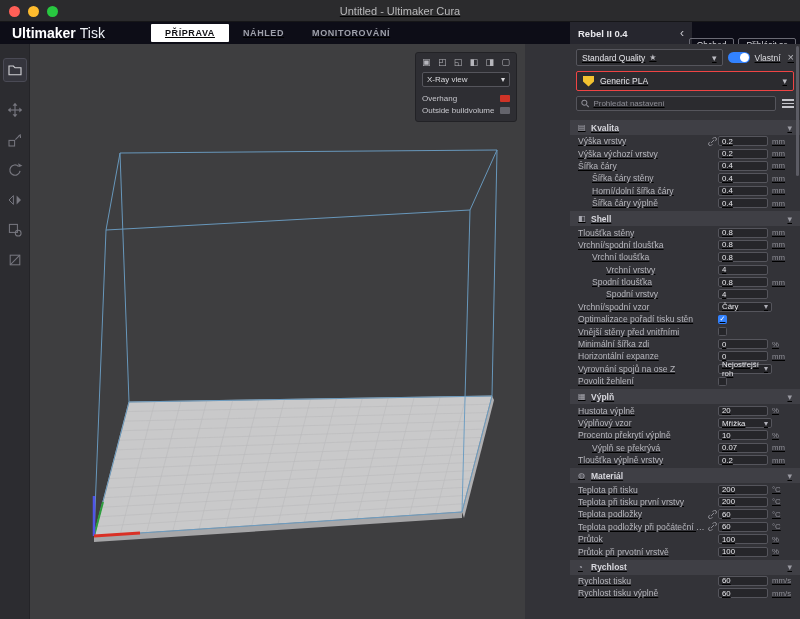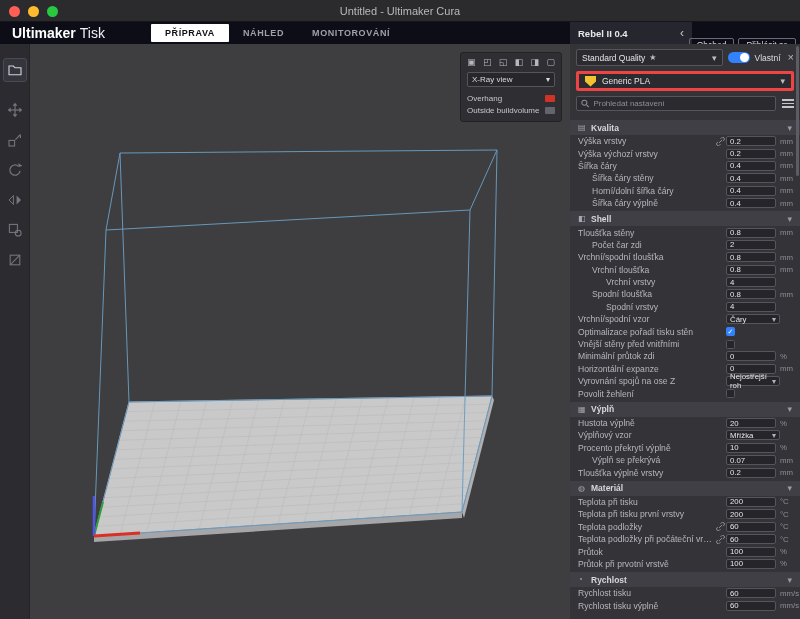--- a/index.html
+++ b/index.html
@@ -1,18 +1,18 @@
 <!DOCTYPE html>
 <html><head>
 <meta charset="utf-8">
 <style>
   html,body{margin:0;padding:0;background:#000;}
   *{box-sizing:border-box;}
   .window{width:800px;height:619px;position:relative;overflow:hidden;background:#333338;
-    font-family:"Liberation Sans","DejaVu Sans",sans-serif;}
+    font-family:"Liberation Sans","DejaVu Sans",sans-serif;text-decoration:underline;}
   
   .titlebar{height:22px;background:#2b2b2d;border-bottom:1px solid #161618;display:flex;align-items:center;position:relative;}
   .traffic{position:absolute;left:9px;top:6px;display:flex;gap:8px;}
   .tl{width:11px;height:11px;border-radius:50%;}
   .tl.red{background:#ff5f57}.tl.yellow{background:#febc2e}.tl.green{background:#28c840}
   .wtitle{flex:1;text-align:center;font-size:11px;color:#b8b8ba;}
   
   .header{height:22px;background:#0d0d17;display:flex;align-items:center;position:relative;}
   .logo{margin-left:12px;font-size:14px;color:#fff;white-space:nowrap;line-height:1;}
   .logo-bold{font-weight:700}.logo-light{font-weight:300;margin-left:4px;color:#eceff4}
@@ -37,48 +37,48 @@
   
   .view-panel{position:absolute;top:8px;right:8px;width:102px;background:#2e2e33;border:1px solid #222226;
     border-radius:3px;padding:5px 6px;}
   .cam-row{display:flex;justify-content:space-between;margin-bottom:5px;}
   .cam-ic{font-size:9px;color:#b6b6bc;line-height:1;}
   .view-select{height:15px;background:#27272b;border:1px solid #55555c;border-radius:2px;display:flex;
     align-items:center;justify-content:space-between;font-size:8px;color:#dadade;padding:0 4px;margin-bottom:5px;}
   .legend-row{display:flex;align-items:center;justify-content:space-between;font-size:8px;color:#c6c6cc;height:12px;}
   .swatch{width:10px;height:7px;border-radius:1px;flex:none;}
   
-  .settings-panel{width:230px;background:#333338;padding:5px 6px 0;display:flex;flex-direction:column;position:relative;}
+  .settings-panel{width:230px;background:#333338;padding:5px 6px 0;display:flex;flex-direction:column;position:relative;margin-left:45px;}
   .profile-row{display:flex;align-items:center;height:17px;margin-bottom:5px;gap:5px;}
   .profile-box{flex:1;height:17px;background:#2b2b2f;border:1px solid #55555c;border-radius:2px;display:flex;
     align-items:center;font-size:8.5px;color:#e4e4e8;padding:0 5px;}
   .profile-box .star{margin-left:4px;color:#bcbcc2;font-size:8px;}
   .profile-box .chev{margin-left:auto;color:#bcbcc2;font-size:9px;}
   .toggle{width:22px;height:11px;border-radius:6px;background:#3282ff;position:relative;flex:none;}
   .toggle .knob{position:absolute;right:1px;top:1px;width:9px;height:9px;border-radius:50%;background:#fff;}
   .toggle-label{font-size:8.5px;color:#dedee2;}
   .close-x{font-size:11px;color:#b6b6bc;margin-left:2px;line-height:1;}
-  .material-box{height:20px;background:#2b2b2f;border:3px solid #ef4444;border-radius:2px;display:flex;
+  .material-box{height:20px;background:#2b2b2f;border:1px solid #ef4444;border-radius:2px;display:flex;
     align-items:center;padding:0 6px;margin-bottom:5px;font-size:8.5px;color:#e4e4e8;}
   .mat-icon{width:11px;height:11px;clip-path:polygon(0 0,100% 0,100% 55%,50% 100%,0 55%);margin-right:6px;flex:none;}
   .material-box .chev{margin-left:auto;color:#bcbcc2;font-size:9px;}
   .search-row{display:flex;align-items:center;gap:6px;margin-bottom:7px;}
   .search-box{flex:1;height:15px;background:#2b2b2f;border:1px solid #55555c;border-radius:2px;display:flex;
     align-items:center;padding:0 4px;}
   .search-box input{background:transparent;border:0;outline:0;color:#dadade;font-size:8px;font-family:inherit;
     width:100%;padding:0;margin-left:4px;}
   .search-box input::placeholder{color:#8e8e96;}
   .menu-icon{width:12px;display:flex;flex-direction:column;gap:2px;flex:none;}
   .menu-icon i{display:block;height:1.5px;background:#c4c4ca;}
   .settings-list{flex:1;overflow:hidden;margin:0 -6px;position:relative;}
   .sec-header{height:15px;margin-top:2px;background:#3f3f45;display:flex;align-items:center;font-size:8.5px;
     font-weight:700;color:#d6d6dc;padding:0 8px;}
   .sec-icon{width:13px;color:#a8a8b0;font-size:8px;font-weight:400;}
   .sec-chev{margin-left:auto;color:#9a9aa2;font-weight:400;font-size:9px;}
-  .srow{height:12.4px;display:flex;align-items:center;font-size:8.6px;color:#b6b6bc;padding-right:0;}
+  .srow{height:12.4px;display:flex;align-items:center;font-size:8.6px;color:#b6b6bc;padding-right:8px;}
   .slabel{flex:1;white-space:nowrap;overflow:hidden;text-overflow:ellipsis;}
   .link-ic{width:11px;flex:none;display:flex;justify-content:center;}
   .cell{width:74px;flex:none;display:flex;align-items:center;}
   .vbox{width:50px;height:10px;background:#26262a;border:1px solid #55555c;border-radius:2px;font-size:7.8px;
     color:#e6e6ea;display:flex;align-items:center;padding:0 3px;}
   .unit{width:24px;font-size:7.8px;color:#8e8e96;padding-left:4px;}
   .ebox{width:54px;justify-content:space-between;}
   .ebox .dchev{color:#b0b0b8;font-size:8px;}
   .cb{width:9px;height:9px;border:1px solid #55555c;background:#26262a;border-radius:1.5px;font-size:7px;
     display:flex;align-items:center;justify-content:center;color:#fff;flex:none;}
@@ -343,27 +343,20 @@
             <span class="sec-chev">▾</span>
           </div>
           <div class="srow">
             <span class="slabel" style="padding-left: 8px;">Tloušťka stěny</span>
             <span class="cell">
               <span class="vbox">0.8</span>
               <span class="unit">mm</span>
             </span>
           </div>
           <div class="srow">
-            <span class="slabel" style="padding-left: 22px;">Počet čar zdi</span>
-            <span class="cell">
-              <span class="vbox">2</span>
-              <span class="unit"></span>
-            </span>
-          </div>
-          <div class="srow">
             <span class="slabel" style="padding-left: 8px;">Vrchní/spodní tloušťka</span>
             <span class="cell">
               <span class="vbox">0.8</span>
               <span class="unit">mm</span>
             </span>
           </div>
           <div class="srow">
             <span class="slabel" style="padding-left: 22px;">Vrchní tloušťka</span>
             <span class="cell">
               <span class="vbox">0.8</span>
@@ -406,21 +399,21 @@
               <span class="cb on">✓</span>
             </span>
           </div>
           <div class="srow">
             <span class="slabel" style="padding-left: 8px;">Vnější stěny před vnitřními</span>
             <span class="cell">
               <span class="cb"></span>
             </span>
           </div>
           <div class="srow">
-            <span class="slabel" style="padding-left: 8px;">Minimální průtok zdi</span>
+            <span class="slabel" style="padding-left: 8px;">Minimální šířka zdi</span>
             <span class="cell">
               <span class="vbox">0</span>
               <span class="unit">%</span>
             </span>
           </div>
           <div class="srow">
             <span class="slabel" style="padding-left: 8px;">Horizontální expanze</span>
             <span class="cell">
               <span class="vbox">0</span>
               <span class="unit">mm</span>

